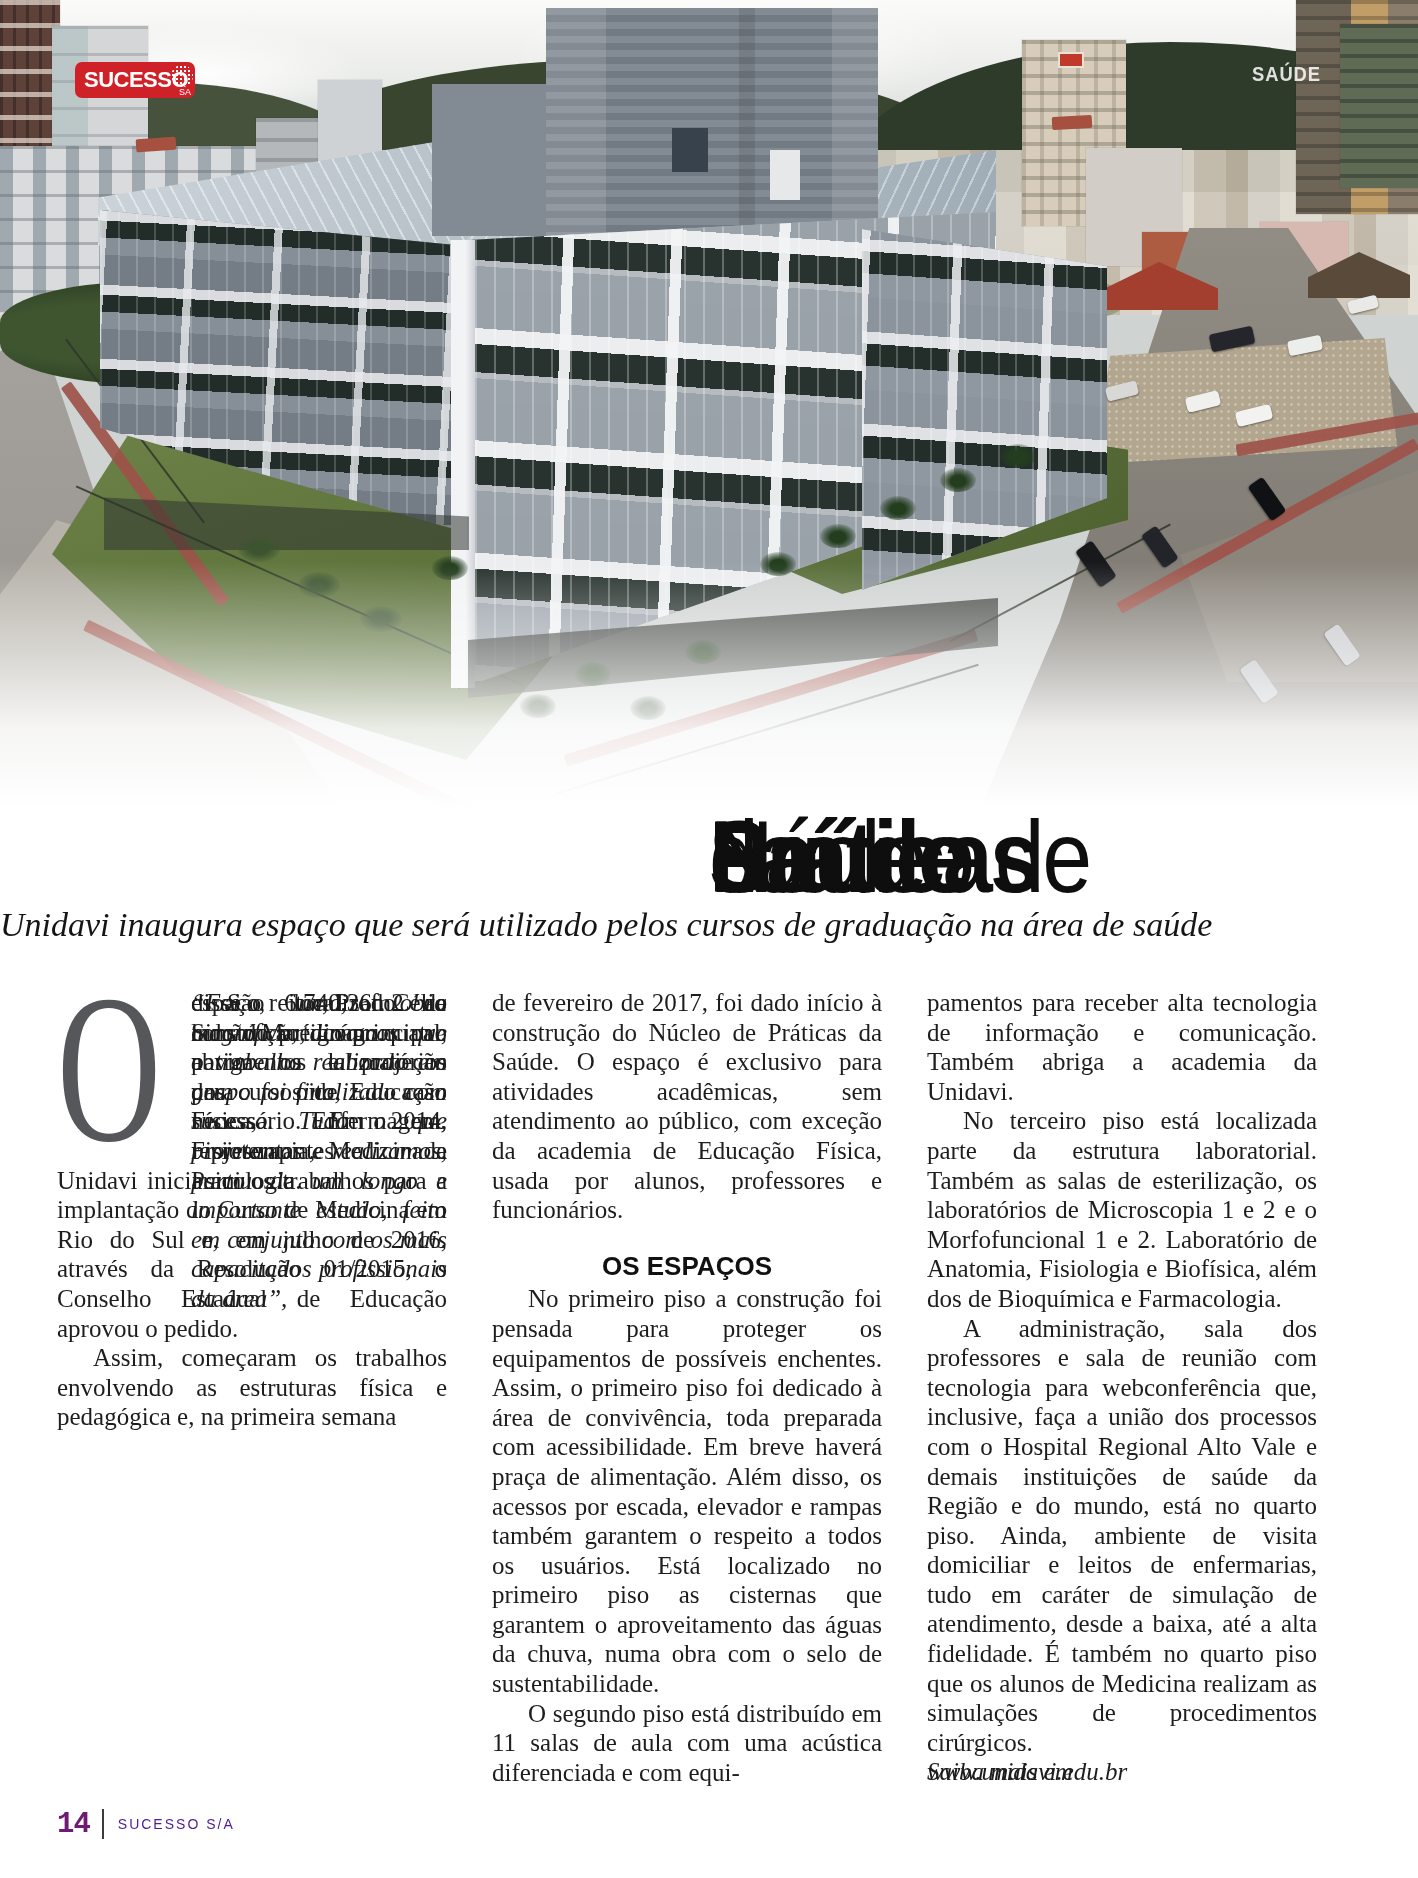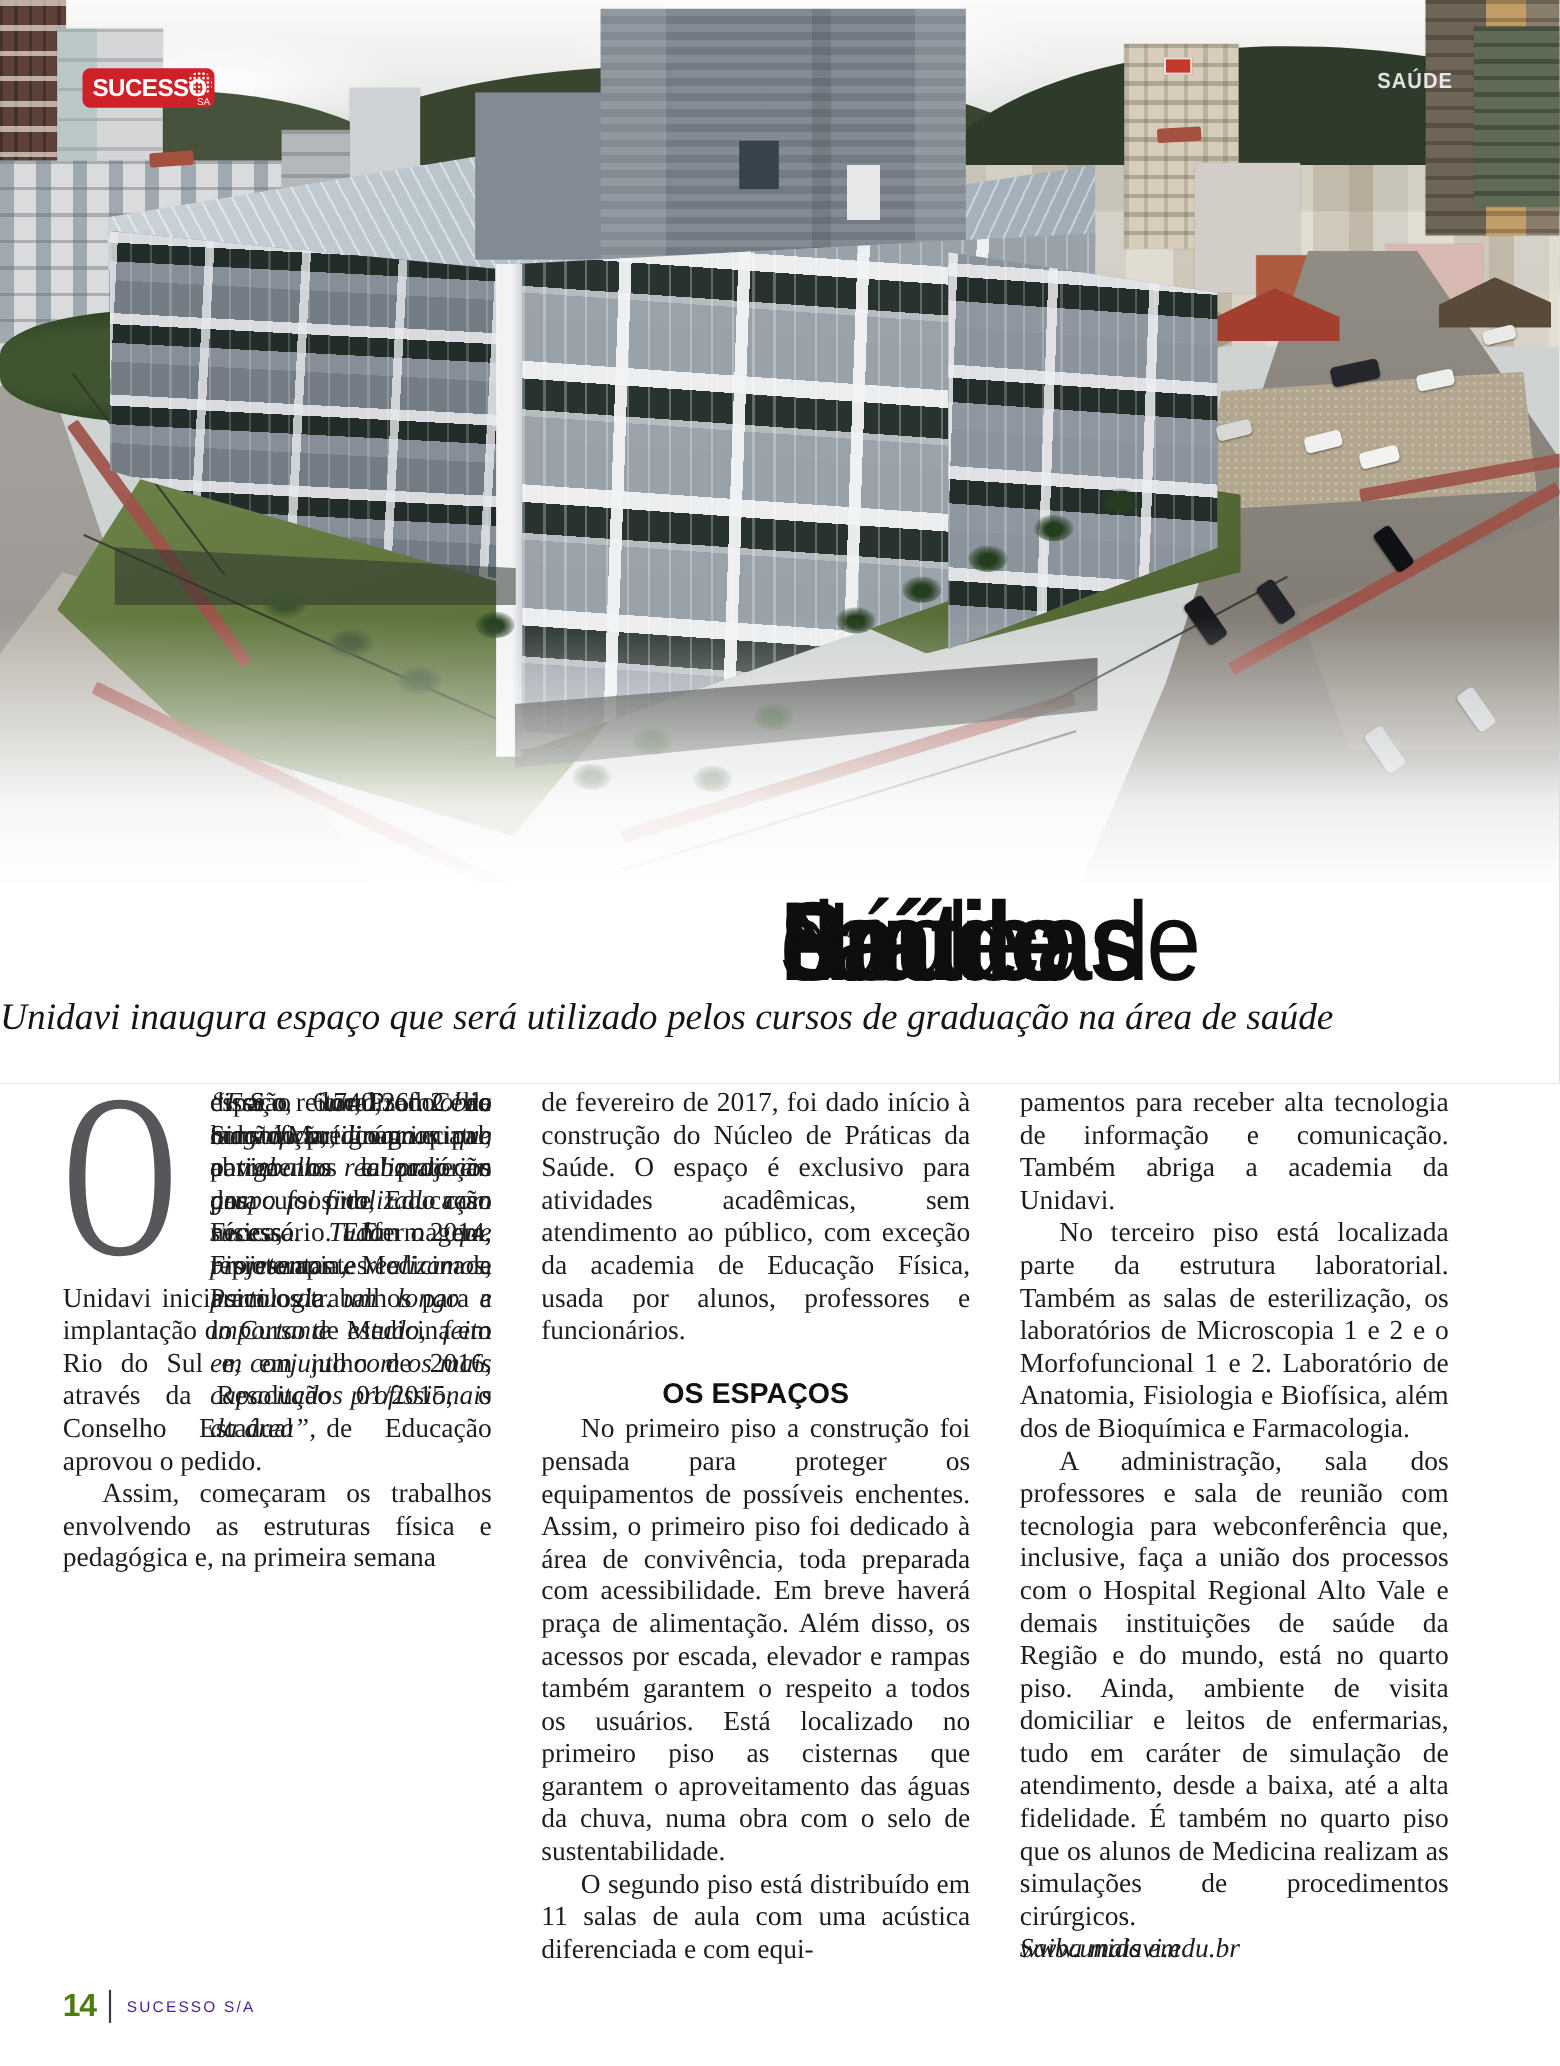--- a/index.html
+++ b/index.html
@@ -186,21 +186,21 @@
   .dropcap{position:absolute;left:0;top:0;display:block;font-family:"Liberation Serif",serif;
     font-size:212px;line-height:149px;color:#56575a;transform:scaleX(.68);transform-origin:0 50%;}
   .col .espacos{position:static;margin:27px 0 3px 0;text-align:center;text-indent:0;
     font-family:"Liberation Sans",sans-serif;font-weight:700;font-size:26px;line-height:29.6px;color:#111;}
   .col .tagline{text-align:left;font-style:italic;}
   .col .tagline b{font-weight:400;}
 
   
   .footer{left:57px;top:1806px;height:36px;display:flex;align-items:center;position:absolute;
     font-family:"Liberation Sans",sans-serif;}
-  .footer .pnum{position:static;font-size:29px;font-weight:600;color:#4d7c0f;letter-spacing:-1px;}
+  .footer .pnum{position:static;font-size:29px;font-weight:600;color:#701a75;letter-spacing:-1px;font-family:Liberation Mono, monospace;}
   .footer .fdiv{position:static;width:2px;height:30px;background:#3c3c3c;margin:0 14px 0 12px;}
   .footer .fmag{position:static;font-size:14px;letter-spacing:2px;color:#4c1d95;}
 </style>
 </head>
 <body>
 
 <div class="page">
 
   <div class="photo">
     <div class="sky"></div>

